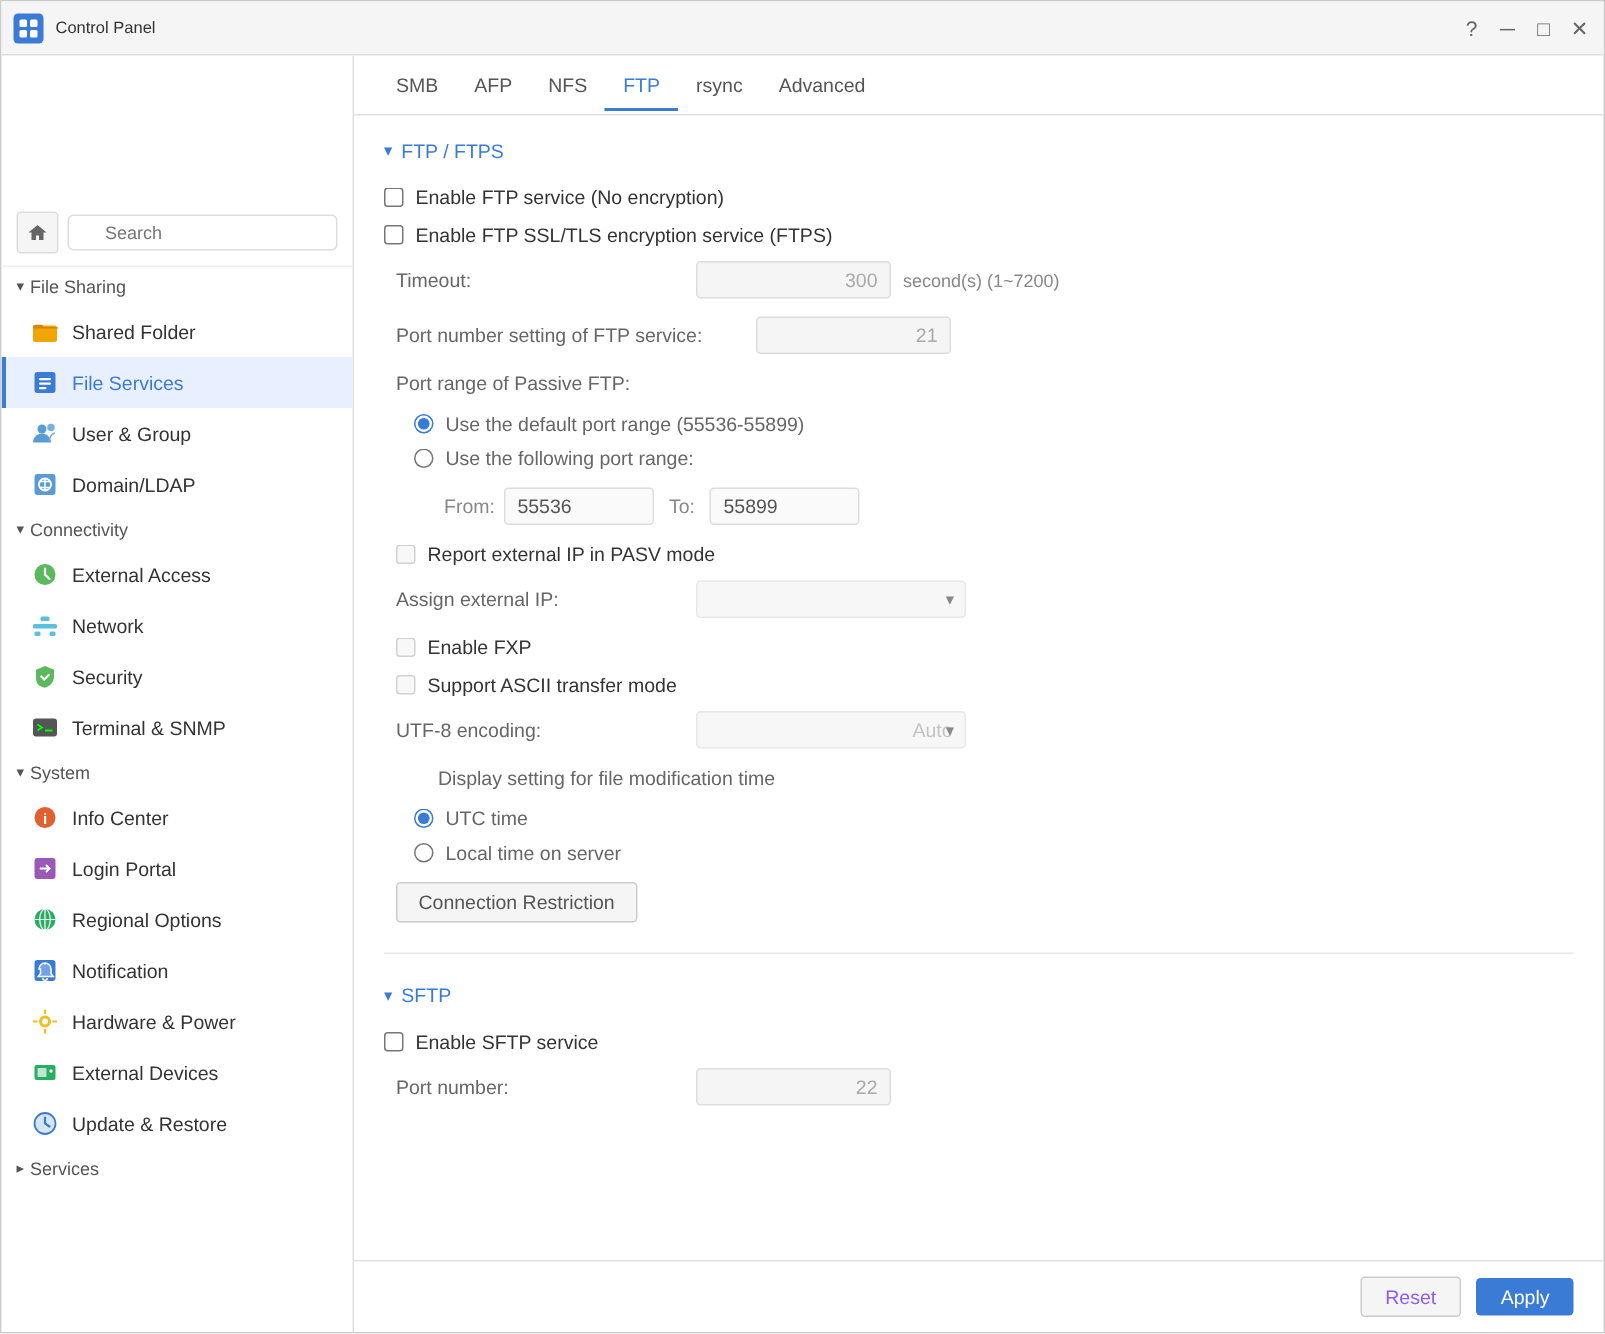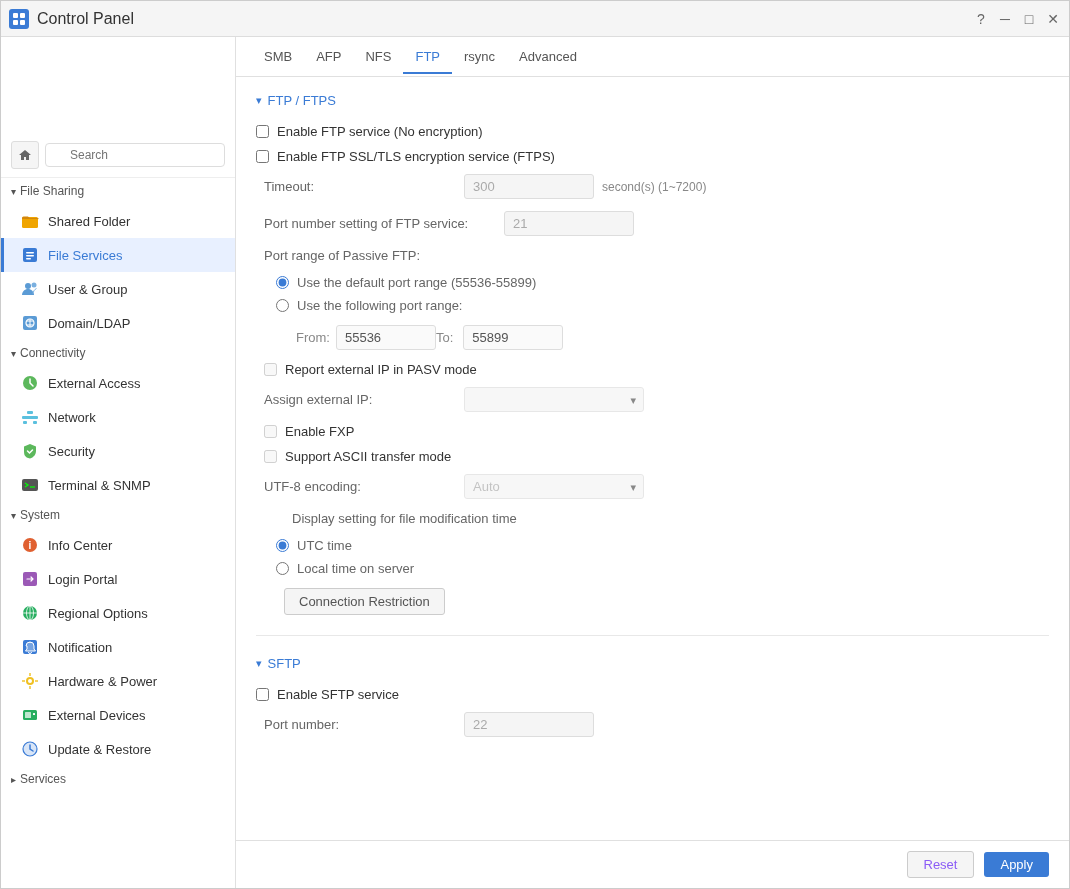--- a/index.html
+++ b/index.html
@@ -3,21 +3,21 @@
   <meta charset="utf-8">
   <style>
     * { box-sizing: border-box; margin: 0; padding: 0; }
     body { font-family: 'Segoe UI', Arial, sans-serif; font-size: 13px; background: #f0f0f0; width: 1070px; height: 889px; overflow: hidden; }
 
     .window { width: 1070px; height: 889px; background: #fff; border: 1px solid #ccc; display: flex; flex-direction: column; }
 
     
     .title-bar { display: flex; align-items: center; padding: 0 8px; height: 36px; background: #f5f5f5; border-bottom: 1px solid #ddd; flex-shrink: 0; }
     .title-bar-icon { width: 20px; height: 20px; margin-right: 8px; background: #3a7bd5; border-radius: 3px; display: flex; align-items: center; justify-content: center; }
-    .title-bar-title { font-size: 16px; color: #333; flex: 1; }
+    .title-bar-title { font-size: 11px; color: #333; flex: 1; }
     .title-bar-controls { display: flex; gap: 8px; align-items: center; }
     .title-bar-btn { width: 16px; height: 16px; display: flex; align-items: center; justify-content: center; cursor: pointer; color: #666; font-size: 14px; }
 
     
     .main-layout { display: flex; flex: 1; overflow: hidden; }
 
     
     .sidebar { width: 235px; background: #fff; border-right: 1px solid #e0e0e0; display: flex; flex-direction: column; overflow-y: auto; flex-shrink: 0; justify-content: center; }
     .sidebar-search-input { width: 100%; border: 1px solid #ddd; border-radius: 4px; padding: 4px 8px 4px 24px; font-size: 12px; color: #999; background: #fff; position: relative; }
     .search-wrap { position: relative; }
@@ -70,25 +70,25 @@
     .port-range-row { display: flex; align-items: center; padding-left: 40px; margin-bottom: 12px; }
     .port-range-label { color: #888; font-size: 13px; margin-right: 6px; }
     .port-range-input { border: 1px solid #ddd; border-radius: 3px; padding: 4px 8px; font-size: 13px; color: #555; width: 100px; background: #fafafa; }
 
     
     .form-select { border: 1px solid #ddd; border-radius: 3px; padding: 4px 8px; font-size: 13px; color: #555; width: 180px; background: #fafafa; appearance: none; }
     .select-wrap { position: relative; display: inline-block; }
     .select-wrap::after { content: '▾'; position: absolute; right: 8px; top: 50%; transform: translateY(-50%); color: #888; pointer-events: none; font-size: 11px; }
 
     
-    .form-input:disabled, .form-select:disabled { background: #f5f5f5; color: #aaa; }
+    .form-input:disabled, .form-select:disabled { background: #f5f5f5; color: #aaa; text-align: right; }
     .disabled-text { color: #aaa; }
 
     
-    .btn-default { border: 1px solid #ccc; background: #f5f5f5; border-radius: 3px; padding: 5px 14px; cursor: pointer; font-size: 13px; color: #555; margin-left: 20px; }
+    .btn-default { border: 1px solid #ccc; background: #f5f5f5; border-radius: 3px; padding: 5px 14px; cursor: pointer; font-size: 13px; color: #555; }
     .btn-primary { border: none; background: #3a7bd5; border-radius: 3px; padding: 5px 16px; cursor: pointer; font-size: 13px; color: #fff; }
     .btn-reset { border: 1px solid #ccc; background: #f5f5f5; border-radius: 3px; padding: 5px 16px; cursor: pointer; font-size: 13px; color: #8b5cf6; }
 
     
     .bottom-bar { display: flex; justify-content: flex-end; align-items: center; padding: 10px 20px; border-top: 1px solid #e0e0e0; background: #fff; gap: 10px; flex-shrink: 0; }
 
     
     .content-body::-webkit-scrollbar { width: 8px; }
     .content-body::-webkit-scrollbar-track { background: #f1f1f1; }
     .content-body::-webkit-scrollbar-thumb { background: #ccc; border-radius: 4px; }
@@ -371,21 +371,21 @@
             </div>
             <div class="radio-row">
               <input type="radio" name="port-range" id="custom-range" style="">
               <label for="custom-range">Use the following port range:</label>
             </div>
           </div>
 
           <div class="port-range-row">
             <span class="port-range-label">From:</span>
             <input class="port-range-input" type="text" value="55536" style="">
-            <span class="port-range-label" style="">To:</span>
+            <span class="port-range-label" style="margin-left:10px;">To:</span>
             <input class="port-range-input" type="text" value="55899" style="margin-left: 4px;">
           </div>
 
           <div class="checkbox-row" style="padding-left:8px;">
             <input type="checkbox" id="report-ip" disabled="" style="">
             <label for="report-ip" class="disabled-text">Report external IP in PASV mode</label>
           </div>
 
           <div class="form-row">
             <span class="form-label">Assign external IP:</span>

